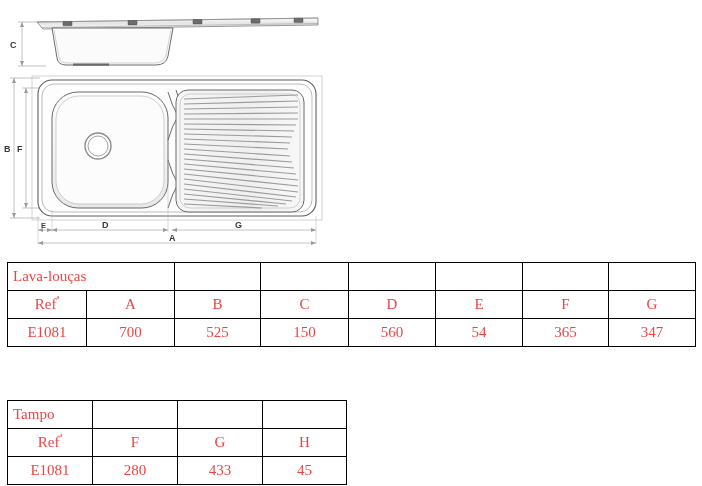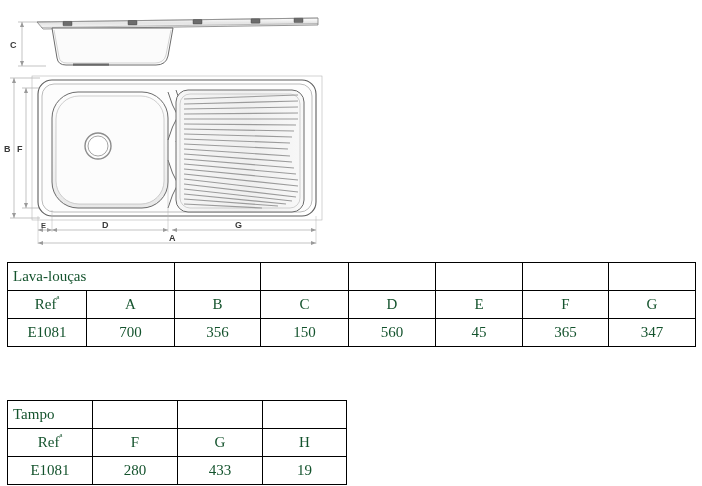--- a/index.html
+++ b/index.html
@@ -43,21 +43,21 @@
     border-collapse: collapse;
     table-layout: fixed;
     background: #ffffff;
   }
   .spec-table td {
     border: 1.3px solid #000000;
     text-align: center;
     vertical-align: middle;
     font-family: "Liberation Serif", "DejaVu Serif", serif;
     font-size: 15px;
-    color: #14532d;
+    color: #ef4444;
     padding: 0;
     height: 27px;
     line-height: 27px;
     white-space: nowrap;
   }
   .spec-table td.left {
     text-align: left;
     padding-left: 5px;
   }
   .spec-table td.blank {
@@ -297,24 +297,24 @@
       <td>B</td>
       <td>C</td>
       <td>D</td>
       <td>E</td>
       <td>F</td>
       <td>G</td>
     </tr>
     <tr>
       <td>E1081</td>
       <td>700</td>
-      <td>356</td>
+      <td>525</td>
       <td>150</td>
       <td>560</td>
-      <td>45</td>
+      <td>54</td>
       <td>365</td>
       <td>347</td>
     </tr>
   </tbody>
 </table>
 
 <table class="spec-table" id="table-tampo">
   <colgroup>
     <col style="width:85px">
       <col style="width:85px">
@@ -331,16 +331,16 @@
     <tr>
       <td><span>Ref</span><span class="ref-sup">ª</span></td>
       <td>F</td>
       <td>G</td>
       <td>H</td>
     </tr>
     <tr>
       <td>E1081</td>
       <td>280</td>
       <td>433</td>
-      <td>19</td>
+      <td>45</td>
     </tr>
   </tbody>
 </table>
 
 </body></html>

